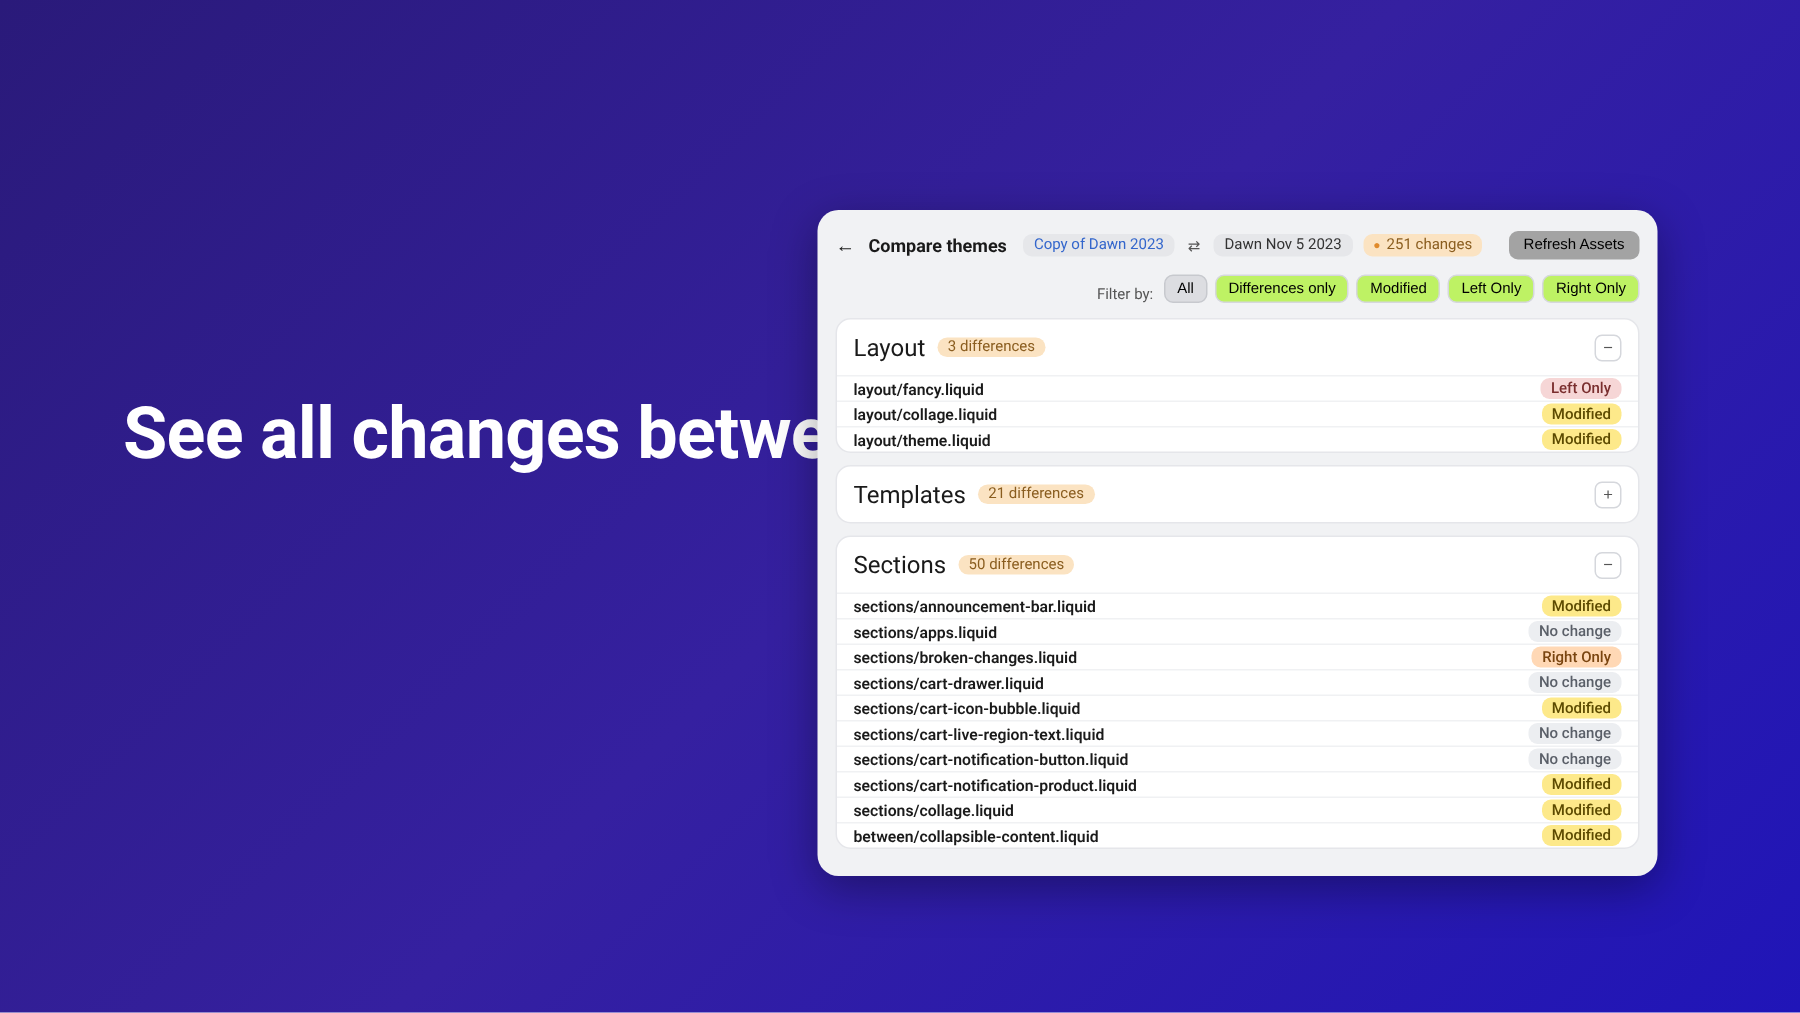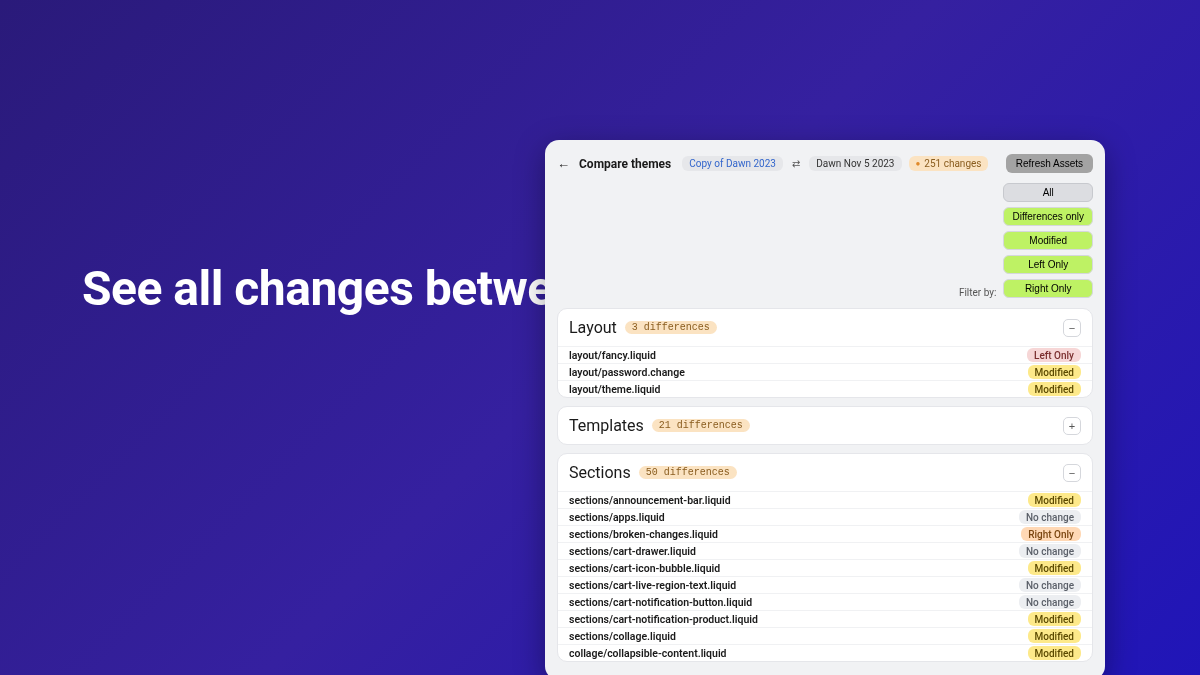--- a/index.html
+++ b/index.html
@@ -113,21 +113,20 @@
 .card-title {
   font-weight: 400;
   font-size: 16px;
 }
 .diff-badge {
   background: #fbe3c2;
   color: #8a5d1f;
   padding: 1px 7px;
   border-radius: 8px;
   font-size: 10px;
-  font-family: Liberation Mono, monospace;
 }
 .collapse-btn {
   margin-left: auto;
   width: 18px;
   height: 18px;
   border: 1px solid #d5d7dc;
   border-radius: 5px;
   background: #fff;
   font-size: 11px;
   line-height: 14px;
@@ -178,42 +177,42 @@
     <span class="panel-title">Compare themes</span>
     <span class="pill pill-gray" style="color:#3366cc">Copy of Dawn 2023</span>
     <span class="swap-icon">⇄</span>
     <span class="pill pill-gray">Dawn Nov 5 2023</span>
     <span class="pill pill-orange dot-orange">251 changes</span>
     <button class="refresh-btn">Refresh Assets</button>
   </div>
 
   <div class="filter-row">
     <span class="filter-label">Filter by:</span>
-    <div id="filter-buttons" style="display:flex;gap:5px;flex-direction:column;">
+    <div id="filter-buttons" style="display:flex;gap:5px;">
         <button class="filter-btn active">All</button>
         <button class="filter-btn">Differences only</button>
         <button class="filter-btn">Modified</button>
         <button class="filter-btn">Left Only</button>
         <button class="filter-btn">Right Only</button>
       </div>
   </div>
 
   <div id="groups-container">
       <div class="card">
         <div class="card-head">
           <span class="card-title">Layout</span>
           <span class="diff-badge">3 differences</span>
           <button class="collapse-btn">−</button>
         </div>
         <div class="row">
           <span class="row-name">layout/fancy.liquid</span>
           <span class="badge leftonly">Left Only</span>
         </div>
         <div class="row">
-          <span class="row-name">layout/password.change</span>
+          <span class="row-name">layout/collage.liquid</span>
           <span class="badge modified">Modified</span>
         </div>
         <div class="row">
           <span class="row-name">layout/theme.liquid</span>
           <span class="badge modified">Modified</span>
         </div>
       </div>
       <div class="card">
         <div class="card-head">
           <span class="card-title">Templates</span>
@@ -257,19 +256,19 @@
         </div>
         <div class="row">
           <span class="row-name">sections/cart-notification-product.liquid</span>
           <span class="badge modified">Modified</span>
         </div>
         <div class="row">
           <span class="row-name">sections/collage.liquid</span>
           <span class="badge modified">Modified</span>
         </div>
         <div class="row">
-          <span class="row-name">collage/collapsible-content.liquid</span>
+          <span class="row-name">between/collapsible-content.liquid</span>
           <span class="badge modified">Modified</span>
         </div>
       </div>
     </div>
 
 </div>
 
 </body></html>

